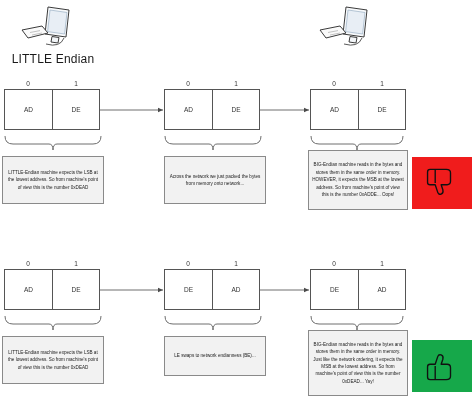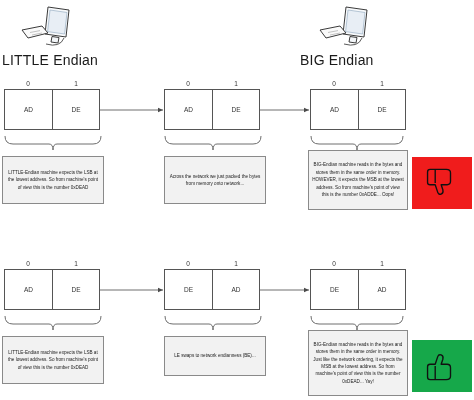--- a/index.html
+++ b/index.html
@@ -20,25 +20,25 @@
   }
   
   .computer {
     position: absolute;
     width: 70px;
     height: 48px;
   }
   .computer svg { display: block; }
   .endian-label {
     position: absolute;
-    font-size: 14px;
+    font-size: 12px;
     color: #1a1a1a;
     letter-spacing: .2px;
     white-space: nowrap;
-    text-align: left;
+    text-align: center;
   }
   
   .mem {
     position: absolute;
     width: 96px;
   }
   .mem-headers {
     display: flex;
     height: 11px;
   }
@@ -127,21 +127,20 @@
         <path d="M30 3 L51 6 L48 33 L27 30 Z" fill="#f7f9fb"></path>
         <path d="M32 6 L49 8.5 L46.6 30 L29.6 27.6 Z" fill="#e8eef5" stroke="#9bb0c4" stroke-width=".7"></path>
         <path d="M34 32.5 L41 33.5 L40 39 L33 38 Z" fill="#f2f5f8"></path>
         <path d="M28 40 q14 4 18 -6" stroke="#5a5a5a"></path>
         <path d="M4 26 L24 22 L30 29 L10 34 Z" fill="#fafafa"></path>
         <path d="M12 28.5 L22 26.6" stroke="#9a9a9a" stroke-width=".6"></path>
         <path d="M14 31 L24 29" stroke="#9a9a9a" stroke-width=".6"></path>
       </g>
     </svg>
   </div>
-  <div class="endian-label" style="left:300px; top:52px; width:102px;">BIG Endian</div>
 
   <div class="mem" style="left:4px; top:78px;">
     <div class="mem-headers">
       <div>0</div>
       <div>1</div>
     </div>
     <div class="mem-cells">
       <div>AD</div>
       <div>DE</div>
     </div>

